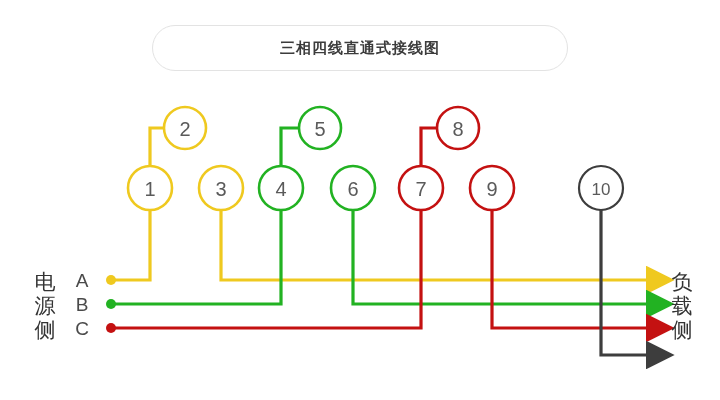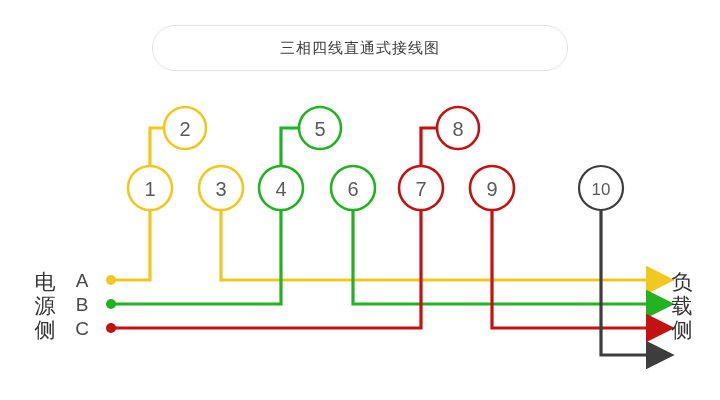--- a/index.html
+++ b/index.html
@@ -21,20 +21,21 @@
     border-radius:23px;
     background:#ffffff;
     box-sizing:border-box;
     display:flex;align-items:center;justify-content:center;
   }
   .title-text{
     font-size:15px;
     color:#3c3c3c;
     letter-spacing:1px;
     white-space:nowrap;
+    font-weight:bold;
   }
 
   
   svg.diagram{position:absolute;left:0;top:0;width:720px;height:400px;}
 
   .term-num{
     font-family:"Liberation Sans","DejaVu Sans",sans-serif;
     font-size:20px;
     fill:#5a5a5a;
     text-anchor:middle;

